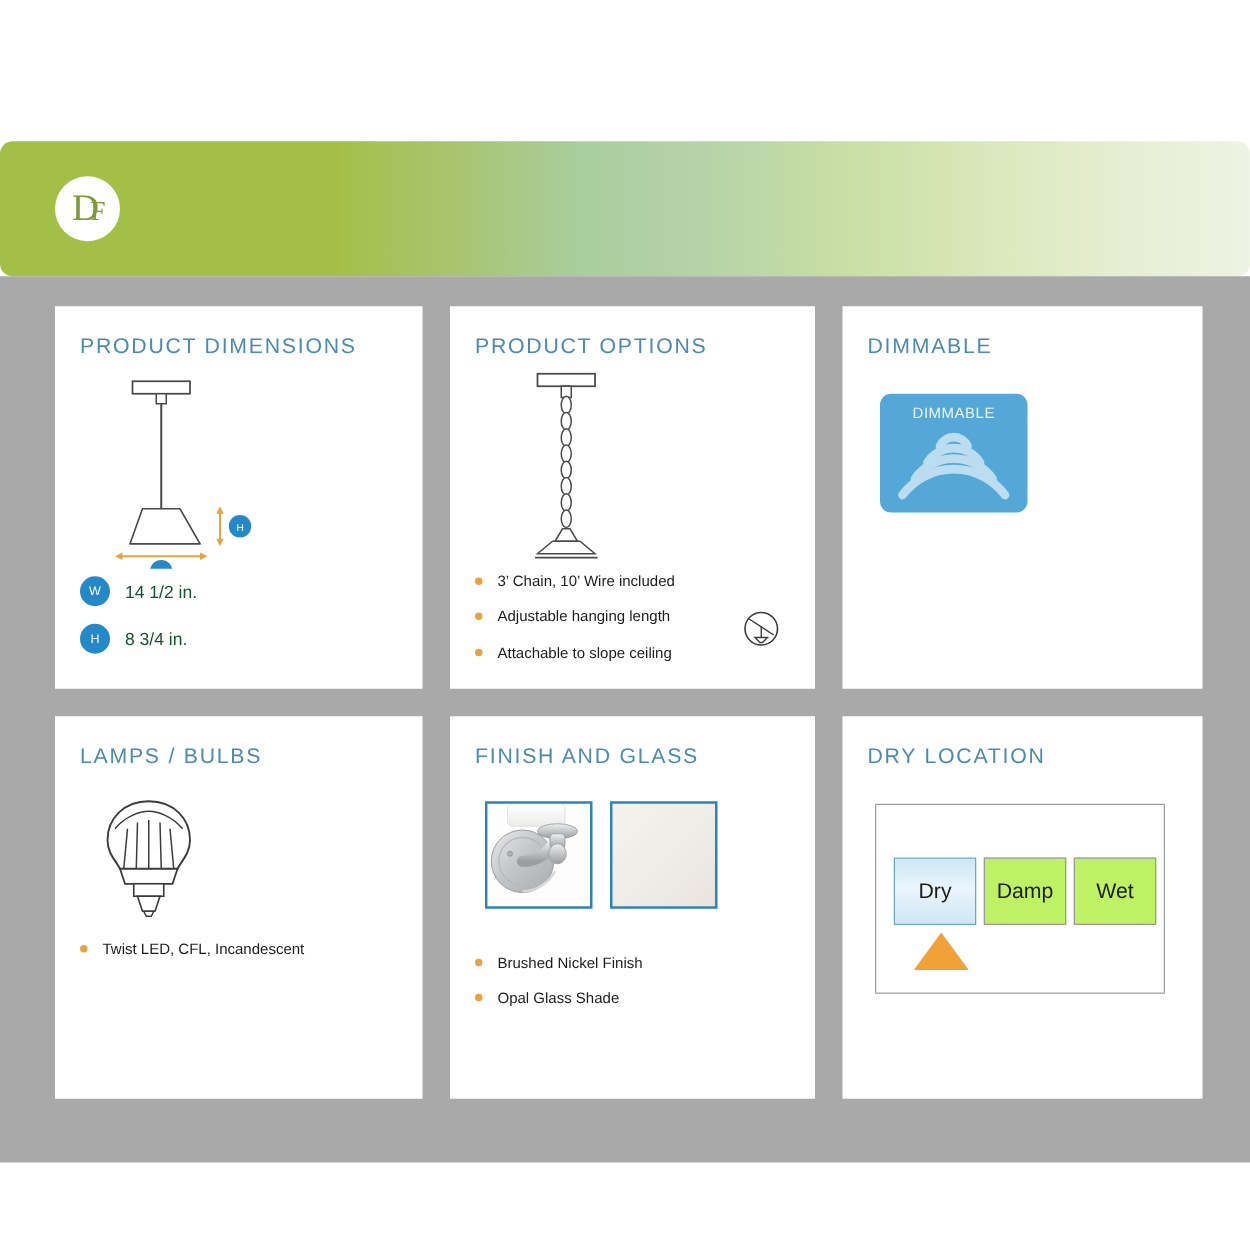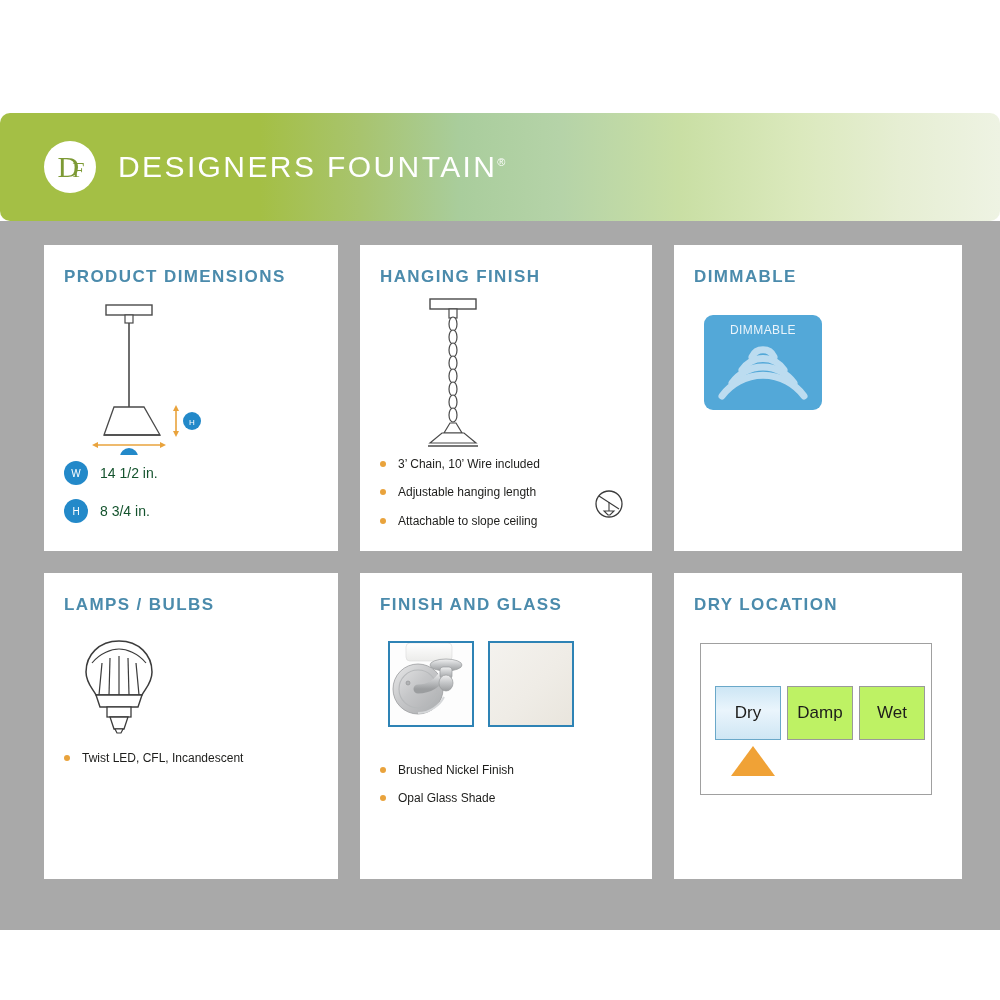--- a/index.html
+++ b/index.html
@@ -81,21 +81,21 @@
   .panel {
     background: #ffffff;
     padding: 22px 20px 16px 20px;
     position: relative;
     overflow: hidden;
   }
   .panel-title {
     color: #4b8bac;
     font-size: 17px;
     letter-spacing: 1.4px;
-    font-weight: 700;
+    font-weight: 400;
     white-space: nowrap;
   }
 
   
   .bullets { list-style: none; }
   .bullets li {
     position: relative;
     padding-left: 18px;
     margin-bottom: 14px;
     font-size: 12px;
@@ -201,23 +201,20 @@
   .slope-icon { position: absolute; right: 26px; bottom: 26px; }
 </style>
 </head>
 <body>
 
 <div class="sheet">
 
   <div class="banner">
     <div class="logo-mark">
       <span class="mono"><span>D</span><span class="f">F</span></span>
-    </div>
-    <div class="brand-name">
-      <span>DESIGNERS FOUNTAIN</span><span class="brand-reg">®</span>
     </div>
   </div>
 
   <div class="body-area">
     <div class="grid">
 
       <div class="panel">
         <div class="panel-title">PRODUCT DIMENSIONS</div>
 
         <div class="dim-art">
@@ -251,21 +248,21 @@
             <span class="dim-value">14 1/2 in.</span>
           </div>
           <div class="dim-row">
             <span class="badge">H</span>
             <span class="dim-value">8 3/4 in.</span>
           </div>
         </div>
       </div>
 
       <div class="panel">
-        <div class="panel-title">HANGING FINISH</div>
+        <div class="panel-title">PRODUCT OPTIONS</div>
 
         <div class="hang-art">
           <svg width="110" height="160" viewBox="0 0 110 160">
 
             <rect x="22" y="6" width="46" height="10" fill="#ffffff" stroke="#4a4a4a" stroke-width="1.4"></rect>
             <rect x="41" y="16" width="8" height="9" fill="#ffffff" stroke="#4a4a4a" stroke-width="1.2"></rect>
 
             <g stroke="#4a4a4a" stroke-width="1.2" fill="#ffffff">
               <ellipse cx="45" cy="31" rx="4" ry="7"></ellipse>
               <ellipse cx="45" cy="44" rx="4" ry="7"></ellipse>

